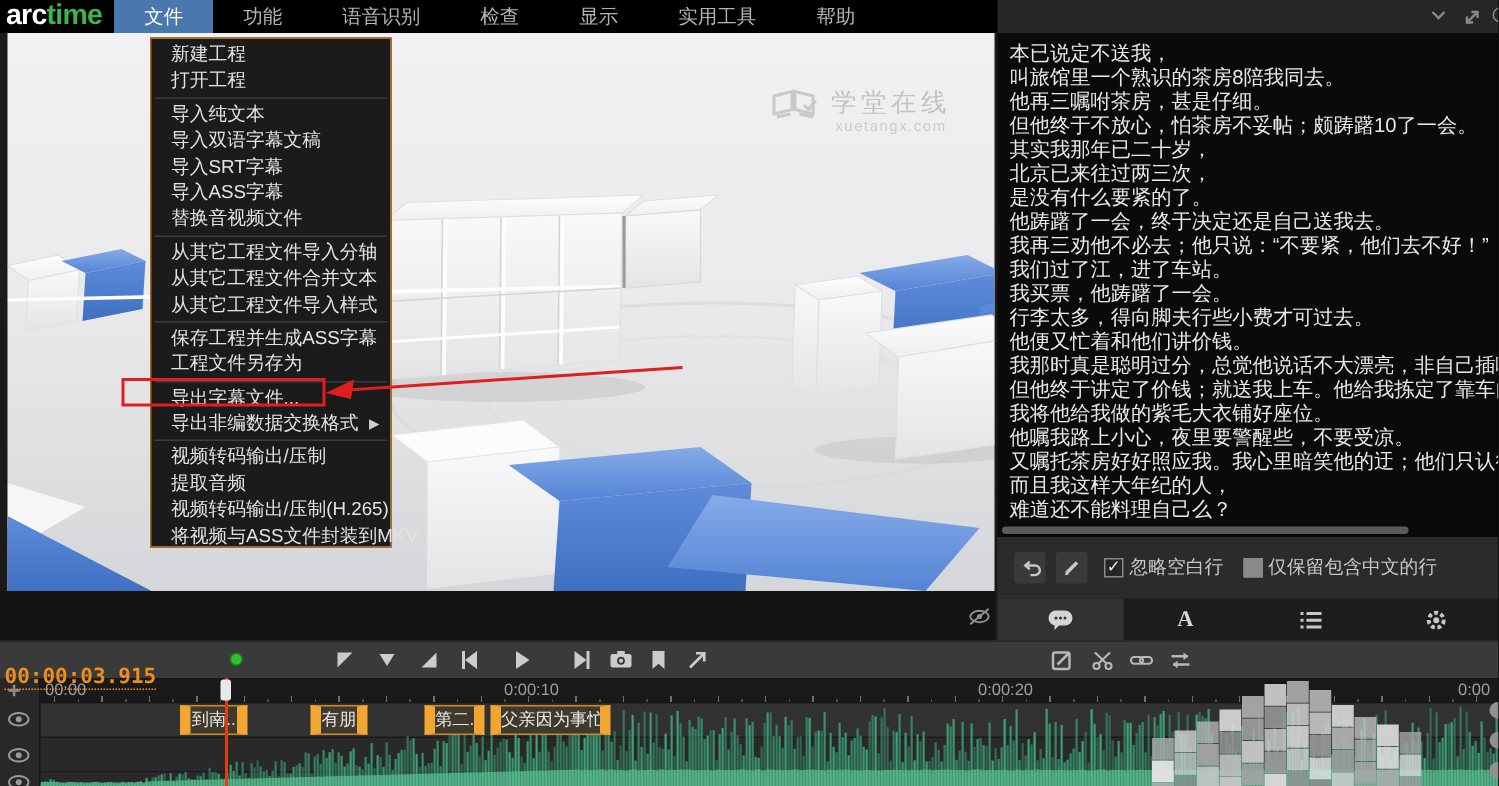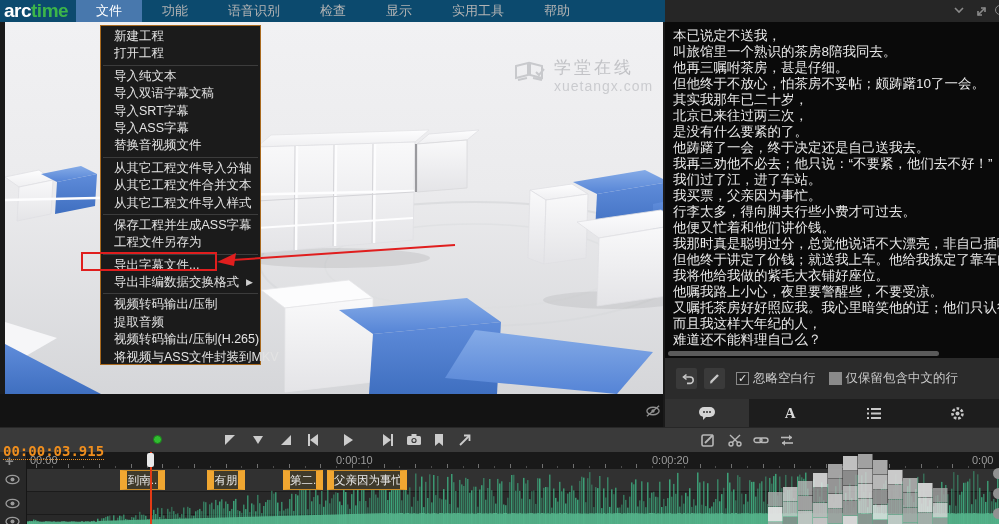--- a/index.html
+++ b/index.html
@@ -1,27 +1,27 @@
 <!DOCTYPE html>
 <html><head>
 <meta charset="utf-8">
 <style>
   html,body{margin:0;padding:0;background:#0c0c0c;font-family:"Liberation Sans",sans-serif;}
   #app{position:relative;width:999px;height:524px;background:#1a1a1a;overflow:hidden;}
   
-  .menubar{position:absolute;left:0;top:0;width:999px;height:22px;background:#0c4a6e;display:flex;align-items:center;z-index:3;}
+  .menubar{position:absolute;left:0;top:0;width:999px;height:22px;background:#000000;display:flex;align-items:center;z-index:3;}
   .logo{font-weight:bold;font-size:19px;margin:0 8px 0 4px;letter-spacing:-0.5px;line-height:22px;}
   .logo .arc{color:#fff}.logo .time{color:#3cb54a}
   .menubar-item{font-size:13px;color:#b4b4b4;padding:2px 20px;white-space:nowrap;cursor:default;}
   .menubar-item.active{background:#4878ad;color:#fff;}
   
   .video{position:absolute;left:5px;top:22px;width:658px;height:372px;overflow:hidden;background:linear-gradient(180deg,#f1f1f3 0%,#ebebed 45%,#d5d6d9 100%);z-index:1;}
   .watermark{position:absolute;left:508px;top:36px;display:flex;align-items:center;gap:7px;opacity:.8;}
   .wm-text .t1{font-size:17px;color:#b7b8bc;letter-spacing:3px;line-height:20px;}
-  .wm-text .t2{font-size:14px;color:#c2c3c7;letter-spacing:1px;}
+  .wm-text .t2{font-size:10px;color:#c2c3c7;letter-spacing:1px;text-align:center;}
   .video-strip{position:absolute;left:0;top:394px;width:663px;height:33px;background:#131313;z-index:2;}
   
   .menu{position:absolute;left:100px;top:25px;width:161px;height:340px;background:#1b1b1b;border:1px solid #a96a1f;box-sizing:border-box;z-index:20;padding-top:2px;}
   .menu-item{height:17.4px;line-height:17.4px;padding-left:13px;font-size:12.5px;color:#e3e3e3;position:relative;white-space:nowrap;cursor:default;}
   .menu-item .arrow{position:absolute;right:7px;top:0;font-size:9px;color:#cfcfcf;}
   .menu-item.sep{height:5px;padding:0;overflow:hidden;}
   .menu-item.sep::after{content:"";display:block;margin:2px 2px 0 2px;border-top:1px solid #3c3c3c;}
   
   .rpanel-top{position:absolute;left:665px;top:0;width:334px;height:22px;background:#262626;z-index:4;}
   .rp-ico{position:absolute;top:5px;color:#8a8a8a;}
@@ -212,21 +212,21 @@
   <div class="line"><span>本已说定不送我，</span></div>
       <div class="line"><span>叫旅馆里一个熟识的茶房8陪我同去。</span></div>
       <div class="line"><span>他再三嘱咐茶房，甚是仔细。</span></div>
       <div class="line"><span>但他终于不放心，怕茶房不妥帖；颇踌躇10了一会。</span></div>
       <div class="line"><span>其实我那年已二十岁，</span></div>
       <div class="line"><span>北京已来往过两三次，</span></div>
       <div class="line"><span>是没有什么要紧的了。</span></div>
       <div class="line"><span>他踌躇了一会，终于决定还是自己送我去。</span></div>
       <div class="line"><span>我再三劝他不必去；他只说：“不要紧，他们去不好！”</span></div>
       <div class="line"><span>我们过了江，进了车站。</span></div>
-      <div class="line"><span>我买票，父亲因为事忙。</span></div>
+      <div class="line"><span>我买票，他踌躇了一会。</span></div>
       <div class="line"><span>行李太多，得向脚夫行些小费才可过去。</span></div>
       <div class="line"><span>他便又忙着和他们讲价钱。</span></div>
       <div class="line"><span>我那时真是聪明过分，总觉他说话不大漂亮，非自己插嘴不可</span></div>
       <div class="line"><span>但他终于讲定了价钱；就送我上车。他给我拣定了靠车门的一张</span></div>
       <div class="line"><span>我将他给我做的紫毛大衣铺好座位。</span></div>
       <div class="line"><span>他嘱我路上小心，夜里要警醒些，不要受凉。</span></div>
       <div class="line"><span>又嘱托茶房好好照应我。我心里暗笑他的迂；他们只认得钱</span></div>
       <div class="line"><span>而且我这样大年纪的人，</span></div>
       <div class="line"><span>难道还不能料理自己么？</span></div>
     </div>

